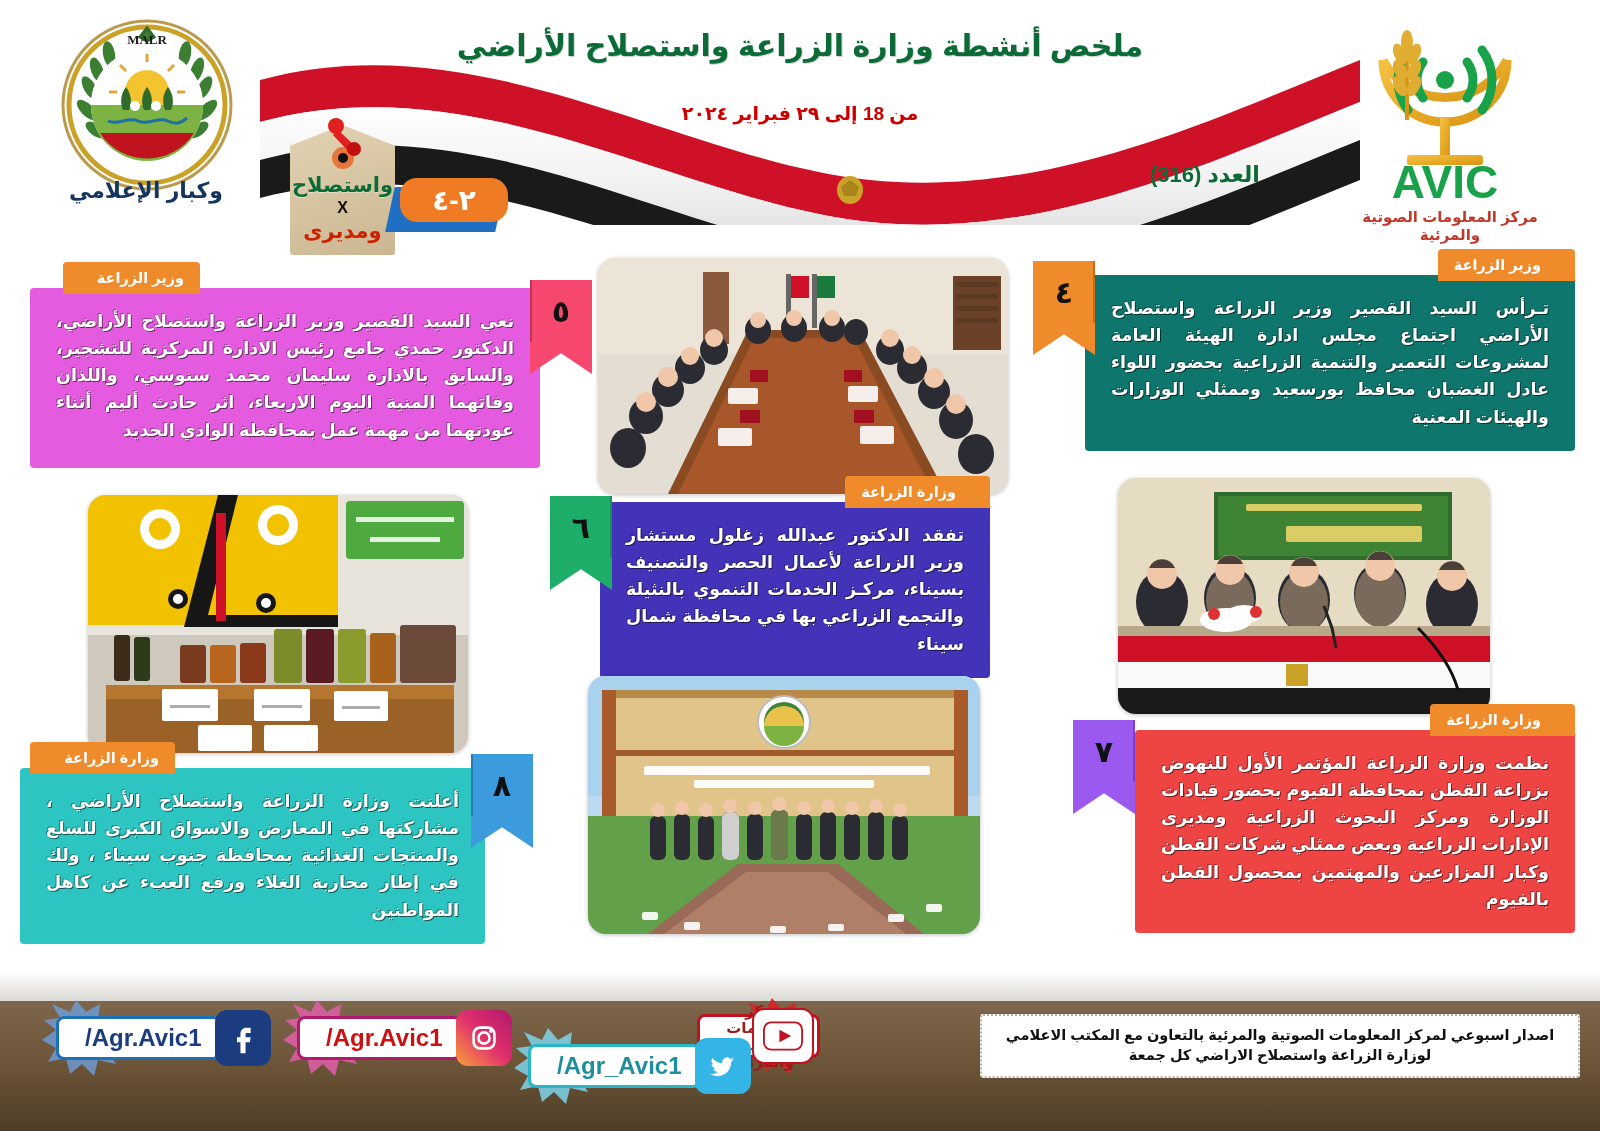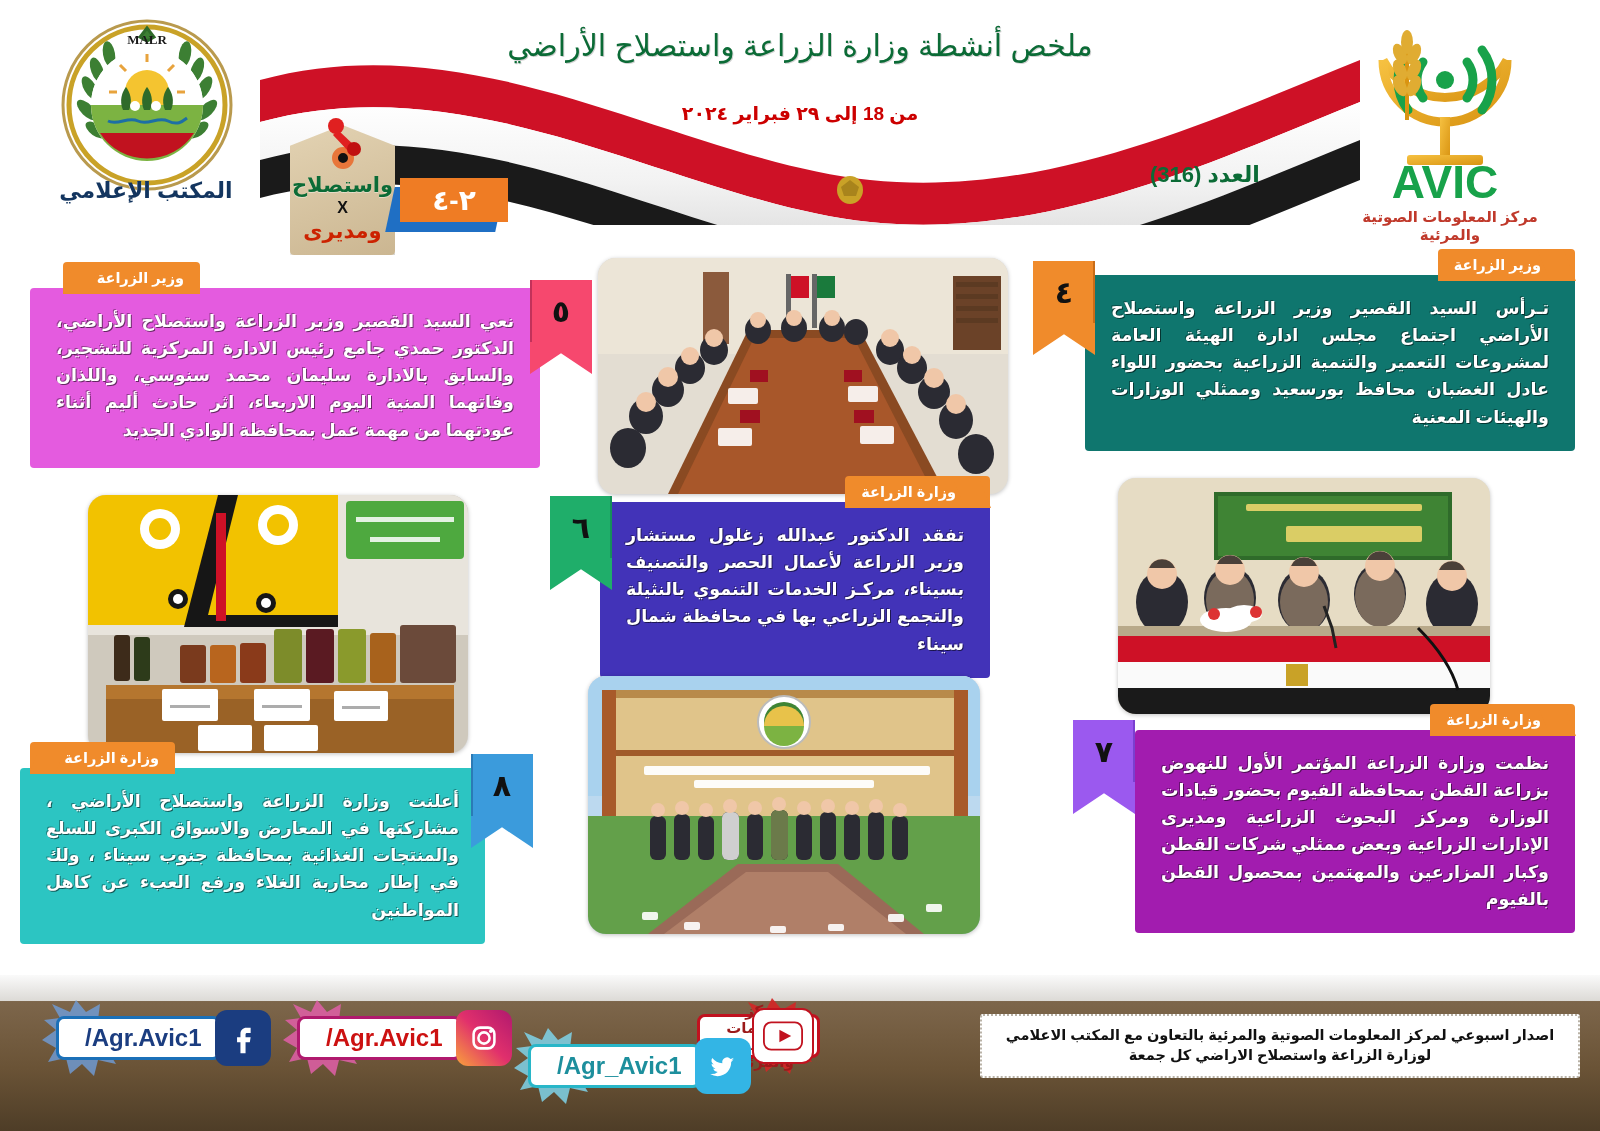--- a/index.html
+++ b/index.html
@@ -26,21 +26,21 @@
   }
 
   .avic-logo { position:absolute; left:1345px; top:12px; width:200px; height:200px; }
   .avic-caption {
     position:absolute; left:1330px; top:208px; width:240px; text-align:center;
     font-size:15px; font-weight:bold; color:#c0392b; direction:rtl;
   }
 
   .main-title {
     position:absolute; left:430px; top:28px; width:740px; text-align:center;
-    font-size:30px; font-weight:normal; color:#0b6b36; direction:rtl;
+    font-size:30px; font-weight:bold; color:#0b6b36; direction:rtl;
     text-shadow:1px 1px 0 rgba(0,0,0,.18);
     line-height:1.2;
   }
   .date-line {
     position:absolute; left:560px; top:102px; width:480px; text-align:center;
     font-size:19px; font-weight:bold; color:#cc0000; direction:rtl;
   }
   .issue-no {
     position:absolute; left:1150px; top:162px; width:180px; text-align:left;
     font-size:22px; font-weight:bold; color:#0b6b36; direction:rtl;
@@ -64,21 +64,21 @@
     font-size:16px; font-weight:bold; color:#111; }
   .tag-l2 { position:absolute; left:0; top:94px; width:100%; text-align:center;
     font-size:21px; font-weight:bold; color:#cc2200; direction:rtl; }
 
   
   .num-badge { position:absolute; left:400px; top:178px; width:110px; height:50px; }
   .num-badge .shadow { position:absolute; left:-10px; top:9px; width:110px; height:45px;
     background:#1f6fc4; transform:skewX(-12deg); }
   .num-badge .face { position:absolute; left:0; top:0; width:108px; height:44px;
     background:#ef7c24; display:flex; align-items:center; justify-content:center;
-    color:#fff; font-size:28px; font-weight:bold; direction:rtl; }
+    color:#fff; font-size:28px; font-weight:bold; direction:rtl;border-radius:17px; }
 
   
   .card { position:absolute; }
   .card-body {
     position:relative; border-radius:4px; padding:20px 26px;
     direction:rtl; text-align:justify; color:#ffffff;
     font-size:17.5px; font-weight:bold; line-height:1.55;
     text-shadow:1px 1px 0 rgba(0,0,0,.55), -1px -1px 0 rgba(0,0,0,.35);
   }
   .tab {
@@ -186,21 +186,21 @@
         <path d="M84 92c-4-9-1-18 3-23 4 5 7 14 3 23z"></path>
         <path d="M105 92c-4-9-1-18 3-23 4 5 7 14 3 23z"></path>
       </g>
       <g fill="#ffffff">
         <circle cx="75" cy="88" r="5"></circle>
           <circle cx="96" cy="88" r="5"></circle>
       </g>
       <path d="M48 103c10 5 20-5 30 0s20-5 30 0 15 0 19-3" fill="none" stroke="#1d6fa5" stroke-width="3"></path>
       <text x="87" y="26" text-anchor="middle" font-size="13" font-weight="bold" fill="#1a1a1a" font-family="Liberation Serif, serif">MALR</text>
     </svg>
-    <div class="malr-caption">المكتب الإعلامي</div>
+    <div class="malr-caption">وكبار الإعلامي</div>
 
     <svg class="avic-logo" viewBox="0 0 200 200">
       <defs>
         <linearGradient id="gold" x1="0" y1="0" x2="1" y2="1">
           <stop offset="0" stop-color="#f6c141"></stop>
             <stop offset="1" stop-color="#d99412"></stop>
         </linearGradient>
       </defs>
       <path d="M38 30 a70 70 0 0 0 124 0" fill="none" stroke="url(#gold)" stroke-width="9" transform="translate(0,18)"></path>
       <path d="M38 48 a62 62 0 0 0 124 0" fill="none" stroke="url(#gold)" stroke-width="9"></path>
@@ -278,21 +278,21 @@
     </div>
     <div class="card-body" style="background:#4233b8; min-height:140px;">تفقد الدكتور عبدالله زغلول مستشار وزير الزراعة لأعمال الحصر والتصنيف بسيناء، مركـز الخدمات التنموي بالنثيلة والتجمع الزراعي بها في محافظة شمال سيناء</div>
   </div>
 
   <div class="card" style="left:1135px; top:730px; width:440px;">
     <div class="tab flip" style="top:-26px; right:0;">وزارة الزراعة</div>
     <div class="ribbon" style="left:-62px; top:-10px; background:#9b59ef;">
       <span>٧</span>
       <span class="tail" style="left:auto; right:-14px; background:#7b3fd0;"></span>
     </div>
-    <div class="card-body" style="background:#a21caf; min-height:200px;">نظمت وزارة الزراعة المؤتمر الأول للنهوض بزراعة القطن بمحافظة الفيوم بحضور قيادات الوزارة ومركز البحوث الزراعية ومديرى الإدارات الزراعية وبعض ممثلي شركات القطن وكبار المزارعين والمهتمين بمحصول القطن بالفيوم</div>
+    <div class="card-body" style="background:#ef4444; min-height:200px;">نظمت وزارة الزراعة المؤتمر الأول للنهوض بزراعة القطن بمحافظة الفيوم بحضور قيادات الوزارة ومركز البحوث الزراعية ومديرى الإدارات الزراعية وبعض ممثلي شركات القطن وكبار المزارعين والمهتمين بمحصول القطن بالفيوم</div>
   </div>
 
   <div class="card" style="left:20px; top:768px; width:465px;">
     <div class="tab" style="top:-26px; right:310px;">وزارة الزراعة</div>
     <div class="ribbon" style="right:-48px; top:-14px; background:#3b9bdc;">
       <span>٨</span>
       <span class="tail" style="background:#2b7ab5;"></span>
     </div>
     <div class="card-body" style="background:#2cc5c2; min-height:165px;">أعلنت وزارة الزراعة واستصلاح الأراضي ، مشاركتها في المعارض والاسواق الكبرى للسلع والمنتجات الغذائية بمحافظة جنوب سيناء ، ولك في إطار محاربة الغلاء ورفع العبء عن كاهل المواطنين</div>
   </div>

